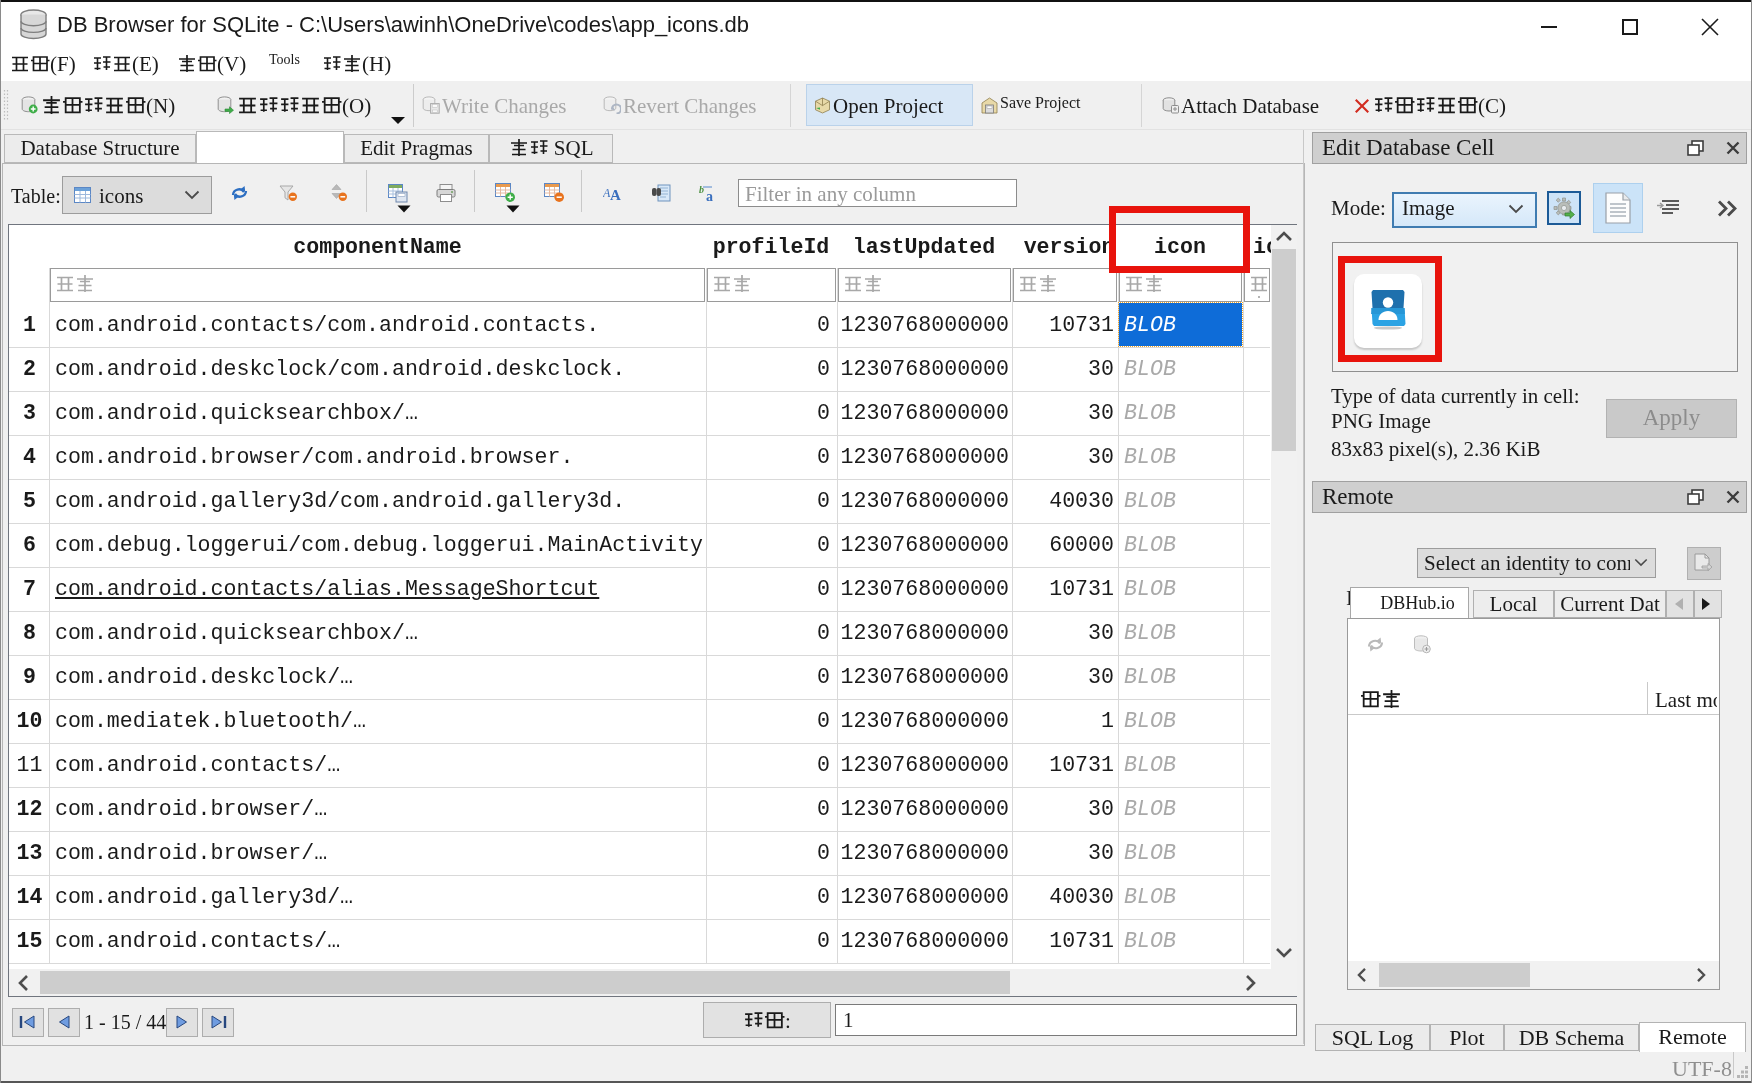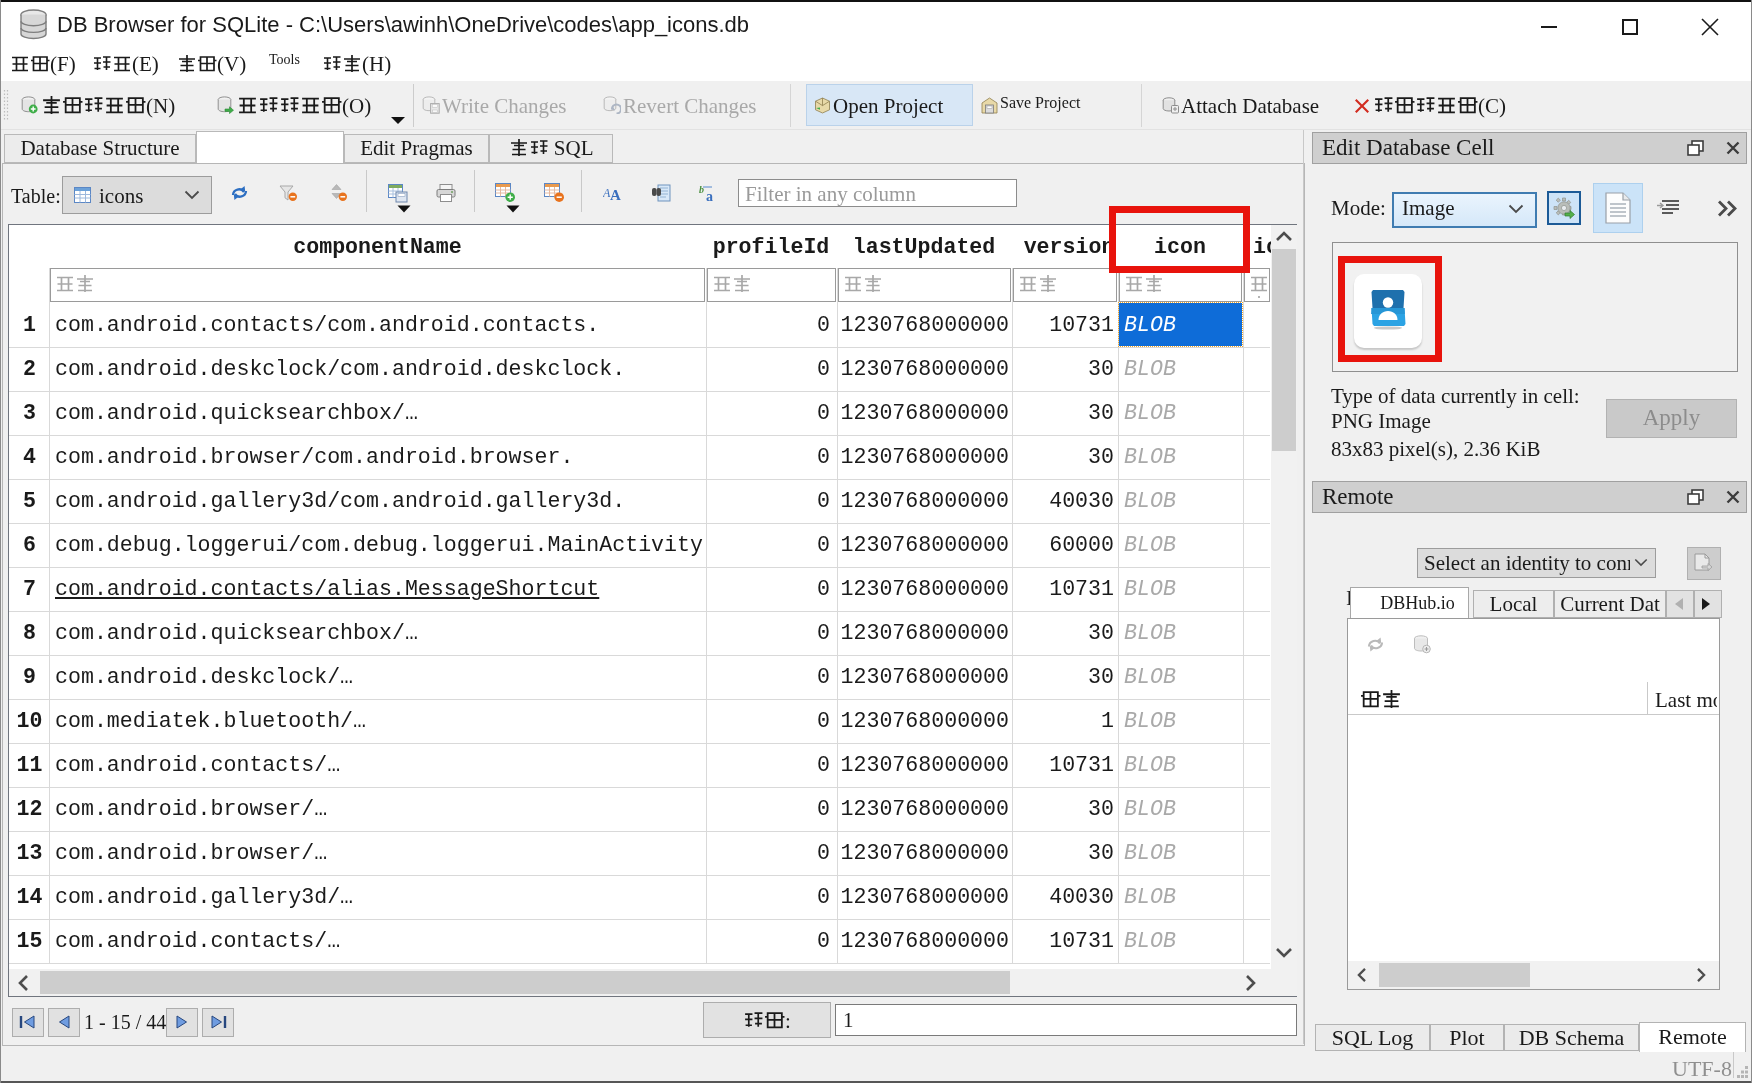--- a/index.html
+++ b/index.html
@@ -392,21 +392,21 @@
 <div class="abs mono" style="left:630px;top:665px;width:200px;text-align:right;font-size:21.6px;">0</div>
 <div class="abs mono" style="left:809px;top:665px;width:200px;text-align:right;font-size:21.6px;">1230768000000</div>
 <div class="abs mono" style="left:914px;top:665px;width:200px;text-align:right;font-size:21.6px;">30</div>
 <div class="abs mono" style="left:1124px;top:665px;font-style:italic;font-size:21.6px;color:#a9a9a9;">BLOB</div>
 <div class="abs mono" style="left:10px;top:709px;width:39px;text-align:center;font-weight:bold;font-size:21.6px;">10</div>
 <div class="abs mono" style="left:55px;top:709px;font-size:21.6px;">com.mediatek.bluetooth/…</div>
 <div class="abs mono" style="left:630px;top:709px;width:200px;text-align:right;font-size:21.6px;">0</div>
 <div class="abs mono" style="left:809px;top:709px;width:200px;text-align:right;font-size:21.6px;">1230768000000</div>
 <div class="abs mono" style="left:914px;top:709px;width:200px;text-align:right;font-size:21.6px;">1</div>
 <div class="abs mono" style="left:1124px;top:709px;font-style:italic;font-size:21.6px;color:#a9a9a9;">BLOB</div>
-<div class="abs mono" style="left:10px;top:753px;width:39px;text-align:center;font-weight:bold;font-size:21.6px;">11</div>
+<div class="abs mono" style="left:10px;top:753px;width:39px;text-align:center;font-weight:normal;font-size:21.6px;">11</div>
 <div class="abs mono" style="left:55px;top:753px;font-size:21.6px;">com.android.contacts/…</div>
 <div class="abs mono" style="left:630px;top:753px;width:200px;text-align:right;font-size:21.6px;">0</div>
 <div class="abs mono" style="left:809px;top:753px;width:200px;text-align:right;font-size:21.6px;">1230768000000</div>
 <div class="abs mono" style="left:914px;top:753px;width:200px;text-align:right;font-size:21.6px;">10731</div>
 <div class="abs mono" style="left:1124px;top:753px;font-style:italic;font-size:21.6px;color:#a9a9a9;">BLOB</div>
 <div class="abs mono" style="left:10px;top:797px;width:39px;text-align:center;font-weight:bold;font-size:21.6px;">12</div>
 <div class="abs mono" style="left:55px;top:797px;font-size:21.6px;">com.android.browser/…</div>
 <div class="abs mono" style="left:630px;top:797px;width:200px;text-align:right;font-size:21.6px;">0</div>
 <div class="abs mono" style="left:809px;top:797px;width:200px;text-align:right;font-size:21.6px;">1230768000000</div>
 <div class="abs mono" style="left:914px;top:797px;width:200px;text-align:right;font-size:21.6px;">30</div>

